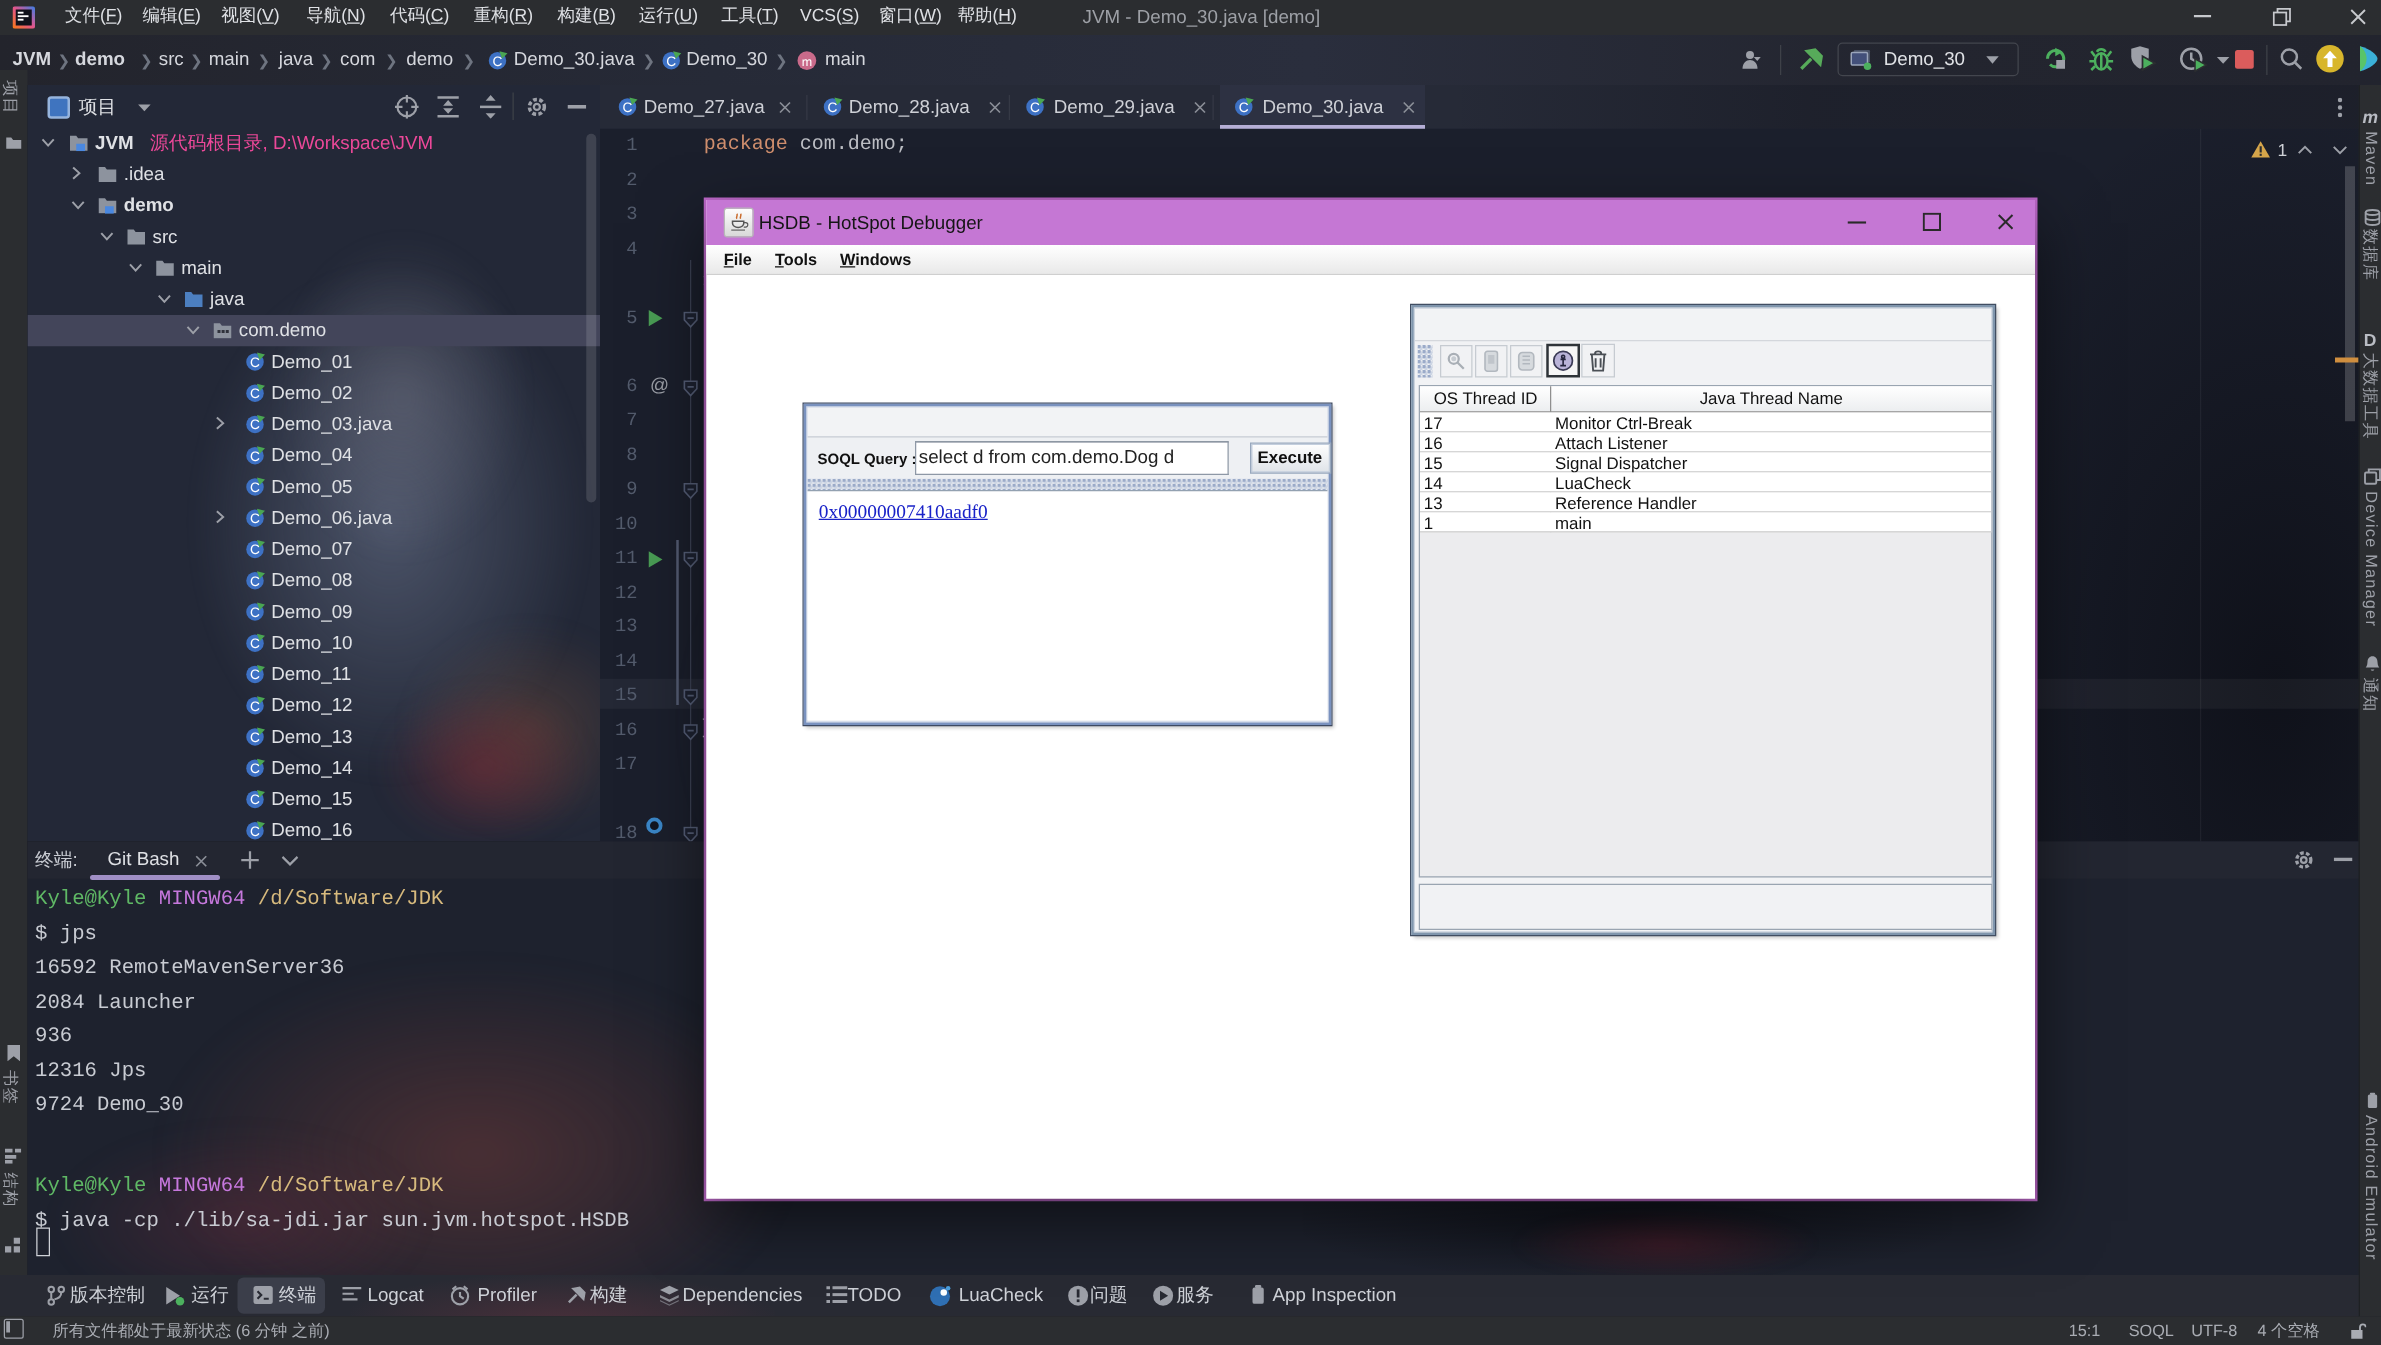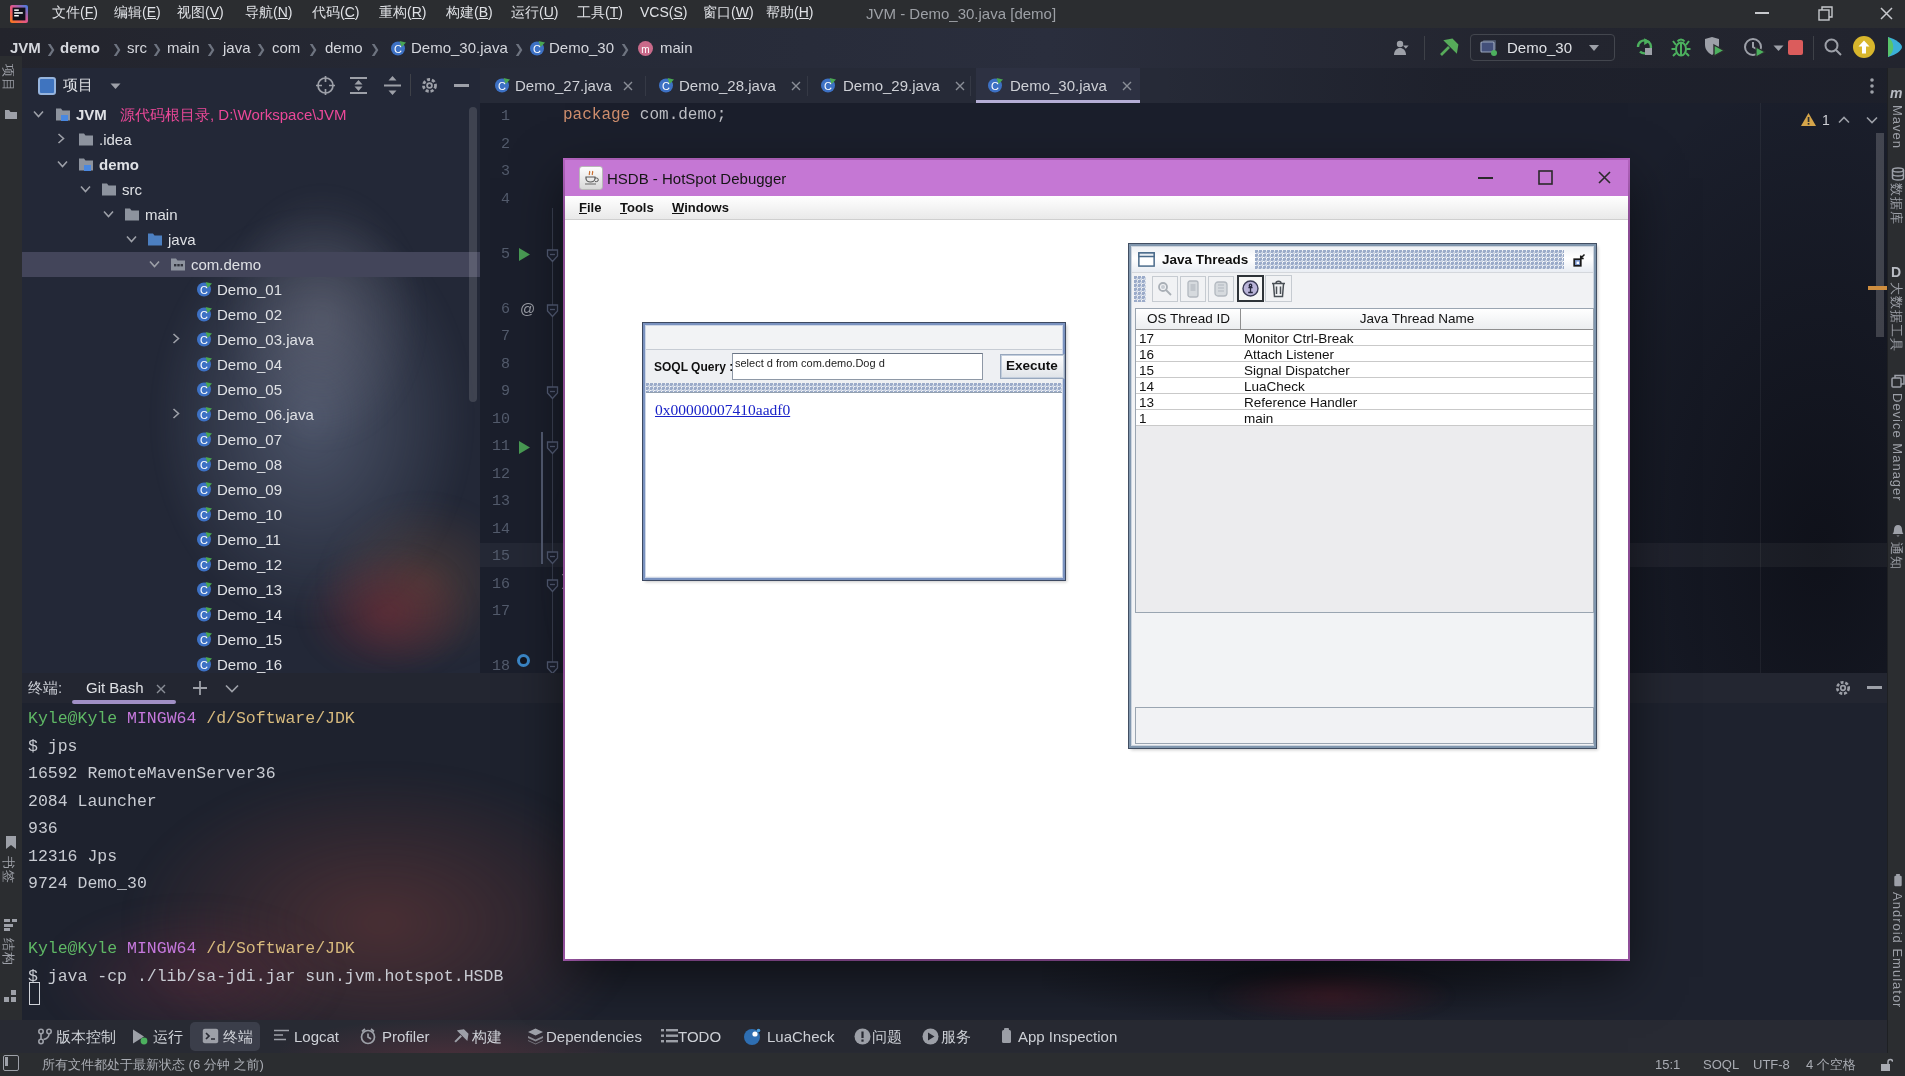--- a/index.html
+++ b/index.html
@@ -784,44 +784,31 @@
   <div id="hsdbmenu">
     <div class="abs" style="left:14px;top:4px;font-weight:bold"><span class="mnem">F</span>ile</div>
     <div class="abs" style="left:55px;top:4px;font-weight:bold"><span class="mnem">T</span>ools</div>
     <div class="abs" style="left:107px;top:4px;font-weight:bold"><span class="mnem">W</span>indows</div>
   </div>
 
   <div class="iframe" style="left:78px;top:163px;width:422px;height:257px;border:2px solid #7a92bf;box-shadow:inset 0 0 0 1px #cdd6e6, 0 0 0 1px #3d4961, 2px 2px 3px rgba(0,0,0,.22)">
     <div class="abs" style="left:1px;top:24px;width:416px;height:34px;background:#eef0f3;border-top:1px solid #c7ccd4">
       <div class="abs" style="left:8px;top:10px;font-size:12px;font-weight:bold;color:#101010">SOQL Query :</div>
       <div class="abs" style="left:86px;top:3px;width:251px;height:27px;background:#fff;border:1px solid #8e98a6;border-top-color:#6a7585"></div>
-      <div class="abs" style="left:89px;top:7px;font-size:11px;color:#222">select d from com.demo.Dog d</div>
+      <div class="abs" style="left:89px;top:7px;font-size:15px;color:#222">select d from com.demo.Dog d</div>
       <div class="abs" style="left:354px;top:4px;width:65px;height:25px;background:linear-gradient(#fefefe,#dfe3e8);border:1px solid #97a7bd;box-shadow:0 0 0 1px #c3cedd inset"></div>
       <div class="abs" style="left:360px;top:8px;font-size:13.5px;font-weight:bold;color:#101010">Execute</div>
     </div>
     <div class="dots abs" style="left:1px;top:58px;width:416px;height:9px"></div>
     <div class="abs" style="left:1px;top:67px;width:416px;height:184px;background:#fff;border-top:1px solid #93a1b1">
       <div class="abs serif" style="left:9px;top:8px;font-size:15.5px;color:#1922c8;text-decoration:underline">0x00000007410aadf0</div>
     </div>
   </div>
 
   <div class="iframe" style="left:564px;top:84px;width:467px;height:504px;border:2px solid #8096ad;box-shadow:inset 0 0 0 1px #ccd4de, 0 0 0 1px #414e62, 2px 2px 3px rgba(0,0,0,.22)">
-    <div class="iftitle" style="left:1px;top:1px;width:461px;height:25px;background:linear-gradient(#eef1f5 0%,#ffffff 45%,#e9edf3 100%)">
-      <svg style="margin-left:6px" width="17" height="15" viewBox="0 0 16 14">
-          <rect x="0.8" y="0.8" width="14.4" height="12.4" fill="#fff" stroke="#4a6a8a" stroke-width="1.4"></rect>
-          <rect x="0.8" y="0.8" width="14.4" height="3.4" fill="#e8edf2" stroke="#4a6a8a" stroke-width="1.4"></rect>
-        </svg>
-      <span style="margin-left:7px;font-size:13.5px;font-weight:bold;color:#101010;white-space:nowrap">Java Threads</span>
-      <div class="dots" style="flex:1;height:19px;margin:0 7px"></div>
-      <svg width="17" height="16" style="margin-right:5px" viewBox="0 0 17 16">
-          <rect x="3.2" y="7.2" width="6.6" height="6.6" fill="#7e9ad0" stroke="#1a1a1a" stroke-width="1.7"></rect>
-          <rect x="5.6" y="9.6" width="2.4" height="2.4" fill="#fff"></rect>
-          <path d="M13.5 2.5 L9.5 6.5 M9.7 3.4 V6.4 H12.7" stroke="#1a1a1a" stroke-width="1.5" fill="none"></path>
-        </svg>
-    </div>
     <div class="abs" style="left:1px;top:26px;width:461px;height:32px;background:#f1f2f4;border-top:1px solid #d4d7dc">
       <div class="dots abs" style="left:2px;top:3px;width:12px;height:26px"></div>
       <div class="abs" style="left:20px;top:3px;width:26px;height:26px;border:1px solid #c6cbd1"></div>
       <svg class="abs" style="left:25px;top:8px" width="16" height="16" viewBox="0 0 16 16">
           <g fill="none" stroke="#a9afb6" stroke-width="1.8">
             <circle cx="6" cy="6" r="4"></circle>
             <path d="M9 9 L14 14"></path>
           </g>
           <circle cx="6" cy="6" r="2" fill="#c6cbd1"></circle>
         </svg>
@@ -842,21 +829,21 @@
         </svg>
       <div class="abs" style="left:133px;top:2px;width:27px;height:27px;border:1px solid #c6cbd1"></div>
       <svg class="abs" style="left:139px;top:6px" width="15" height="19" viewBox="0 0 15 19">
           <g fill="none" stroke="#4a4f55" stroke-width="1.5">
             <path d="M2.5 5 L3.5 17.5 H11.5 L12.5 5"></path>
             <path d="M1 4.5 H14 M5 4 C5 1.5 10 1.5 10 4"></path>
             <path d="M5.5 7.5 V15 M9.5 7.5 V15"></path>
           </g>
         </svg>
     </div>
-    <div class="abs" style="left:4px;top:62px;width:459px;height:305px;background:#ececee;border:1px solid #9aa5b1;font-size:13.5px;color:#111">
+    <div class="abs" style="left:4px;top:62px;width:459px;height:394px;background:#ececee;border:1px solid #9aa5b1;font-size:13.5px;color:#111">
       <div style="position:absolute;left:0;top:0;width:457px;height:21px;background:linear-gradient(#ffffff,#eceef0);border-bottom:1px solid #8f8f8f">
         <span style="position:absolute;left:0;top:2px;width:105px;text-align:center">OS Thread ID</span>
         <span style="position:absolute;left:105px;top:2px;width:352px;text-align:center">Java Thread Name</span>
         <div style="position:absolute;left:104px;top:0;width:1px;height:21px;background:#8f8f8f"></div>
       </div>
       <div style="position:absolute;left:104px;top:21px;width:1px;height:96px;background:#c9c9c9"></div>
       <div style="position:absolute;left:0;top:21px;width:457px;height:16px;border-bottom:1px solid #c9c9c9;background:#fff">
           <span style="position:absolute;left:3px;top:1px">17</span>
           <span style="position:absolute;left:108px;top:1px">Monitor Ctrl-Break</span>
         </div>

